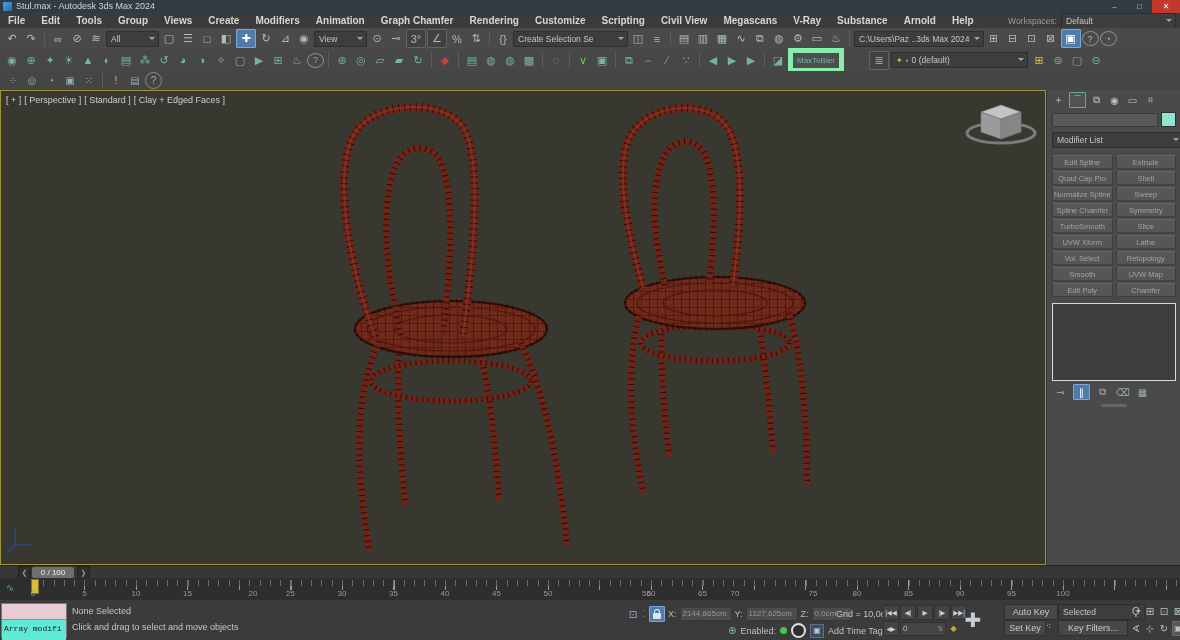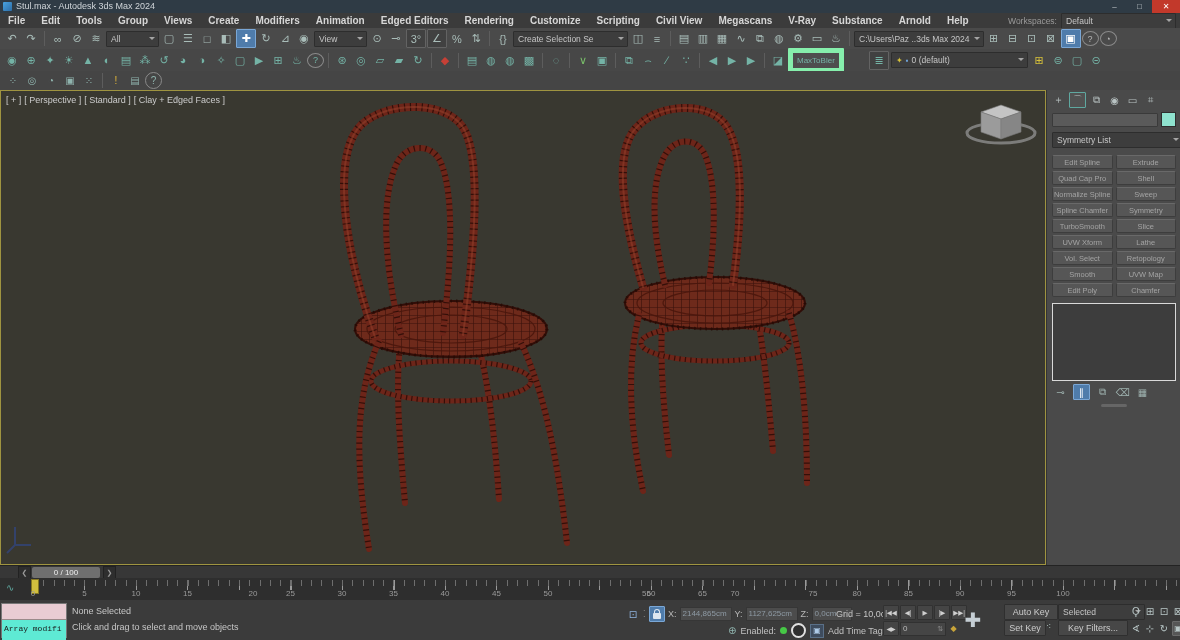--- a/index.html
+++ b/index.html
@@ -82,21 +82,21 @@
   .stackbox{margin:3px 5px 2px 5px;height:76px;background:#3d3d3d;border:1.5px solid #d9d9d9;}
   .stacktools{display:flex;align-items:center;gap:5px;padding:1px 6px;height:16px;color:#9fb3b0;font-size:10px;}
   .stool{width:15px;height:14px;display:flex;align-items:center;justify-content:center;}
   .stool.active{background:#4f7cab;border:1px solid #7aa7d6;color:#fff;border-radius:1px;}
   .cp-grip{width:26px;height:3px;background:#666;margin:3px auto;border-radius:2px;}
   
   #timeslider{position:absolute;left:0;top:565px;width:1180px;height:13px;background:#373737;
               border-top:1px solid #232323;display:flex;align-items:center;}
   .tsbtn{width:11px;height:11px;background:#2e2e2e;border:1px solid #222;color:#9a9a9a;font-size:7px;
          display:flex;align-items:center;justify-content:center;margin-left:2px;}
-  .tsthumb{width:68px;height:11px;background:#6f6f6f;border-radius:2px;color:#efefef;font-size:8px;
+  .tsthumb{width:42px;height:11px;background:#6f6f6f;border-radius:2px;color:#efefef;font-size:8px;
            display:flex;align-items:center;justify-content:center;margin:0 1px 0 6px;}
   #rulerrow{position:absolute;left:0;top:578px;width:1180px;height:22px;background:#2e2e2e;
             border-bottom:1px solid #1e1e1e;}
   .mcbtn{position:absolute;left:6px;top:4px;color:#5fa8a0;font-size:10px;}
   .ruler{position:absolute;left:33px;top:0;width:1147px;height:22px;
      background-image:repeating-linear-gradient(to right,#6e6e6e 0 1px,transparent 1px 10.3px),
                       repeating-linear-gradient(to right,#9a9a9a 0 1px,transparent 1px 51.5px);
      background-size:1147px 6px,1147px 10px;background-position:0 2px,0 2px;background-repeat:no-repeat;}
   .rlabels{position:absolute;left:0;top:0;width:1030px;height:22px;}
   .rlabel{position:absolute;top:11px;transform:translateX(-50%);font-size:8px;color:#9a9a9a;}
@@ -166,21 +166,21 @@
     <div class="menus">
 
     <span class="mitem">File</span>
         <span class="mitem">Edit</span>
         <span class="mitem">Tools</span>
         <span class="mitem">Group</span>
         <span class="mitem">Views</span>
         <span class="mitem">Create</span>
         <span class="mitem">Modifiers</span>
         <span class="mitem">Animation</span>
-        <span class="mitem">Edged Editors</span>
+        <span class="mitem">Graph Chamfer</span>
         <span class="mitem">Rendering</span>
         <span class="mitem">Customize</span>
         <span class="mitem">Scripting</span>
         <span class="mitem">Civil View</span>
         <span class="mitem">Megascans</span>
         <span class="mitem">V-Ray</span>
         <span class="mitem">Substance</span>
         <span class="mitem">Arnold</span>
         <span class="mitem">Help</span>
       </div>
@@ -611,21 +611,21 @@
         </span>
         <span class="cp-tab">
           <span class="glyph">⌗</span>
         </span>
       </div>
     <div class="cp-name">
       <span class="cp-input"></span>
       <span class="cp-swatch" style="background: rgb(143, 227, 207);"></span>
     </div>
     <div class="cp-ddl dd">
-      <span>Symmetry List</span>
+      <span>Modifier List</span>
     </div>
     <div class="modgrid">
 
     <span class="modbtn">Edit Spline</span>
         <span class="modbtn">Extrude</span>
         <span class="modbtn">Quad Cap Pro</span>
         <span class="modbtn">Shell</span>
         <span class="modbtn">Normalize Spline</span>
         <span class="modbtn">Sweep</span>
         <span class="modbtn">Spline Chamfer</span>

